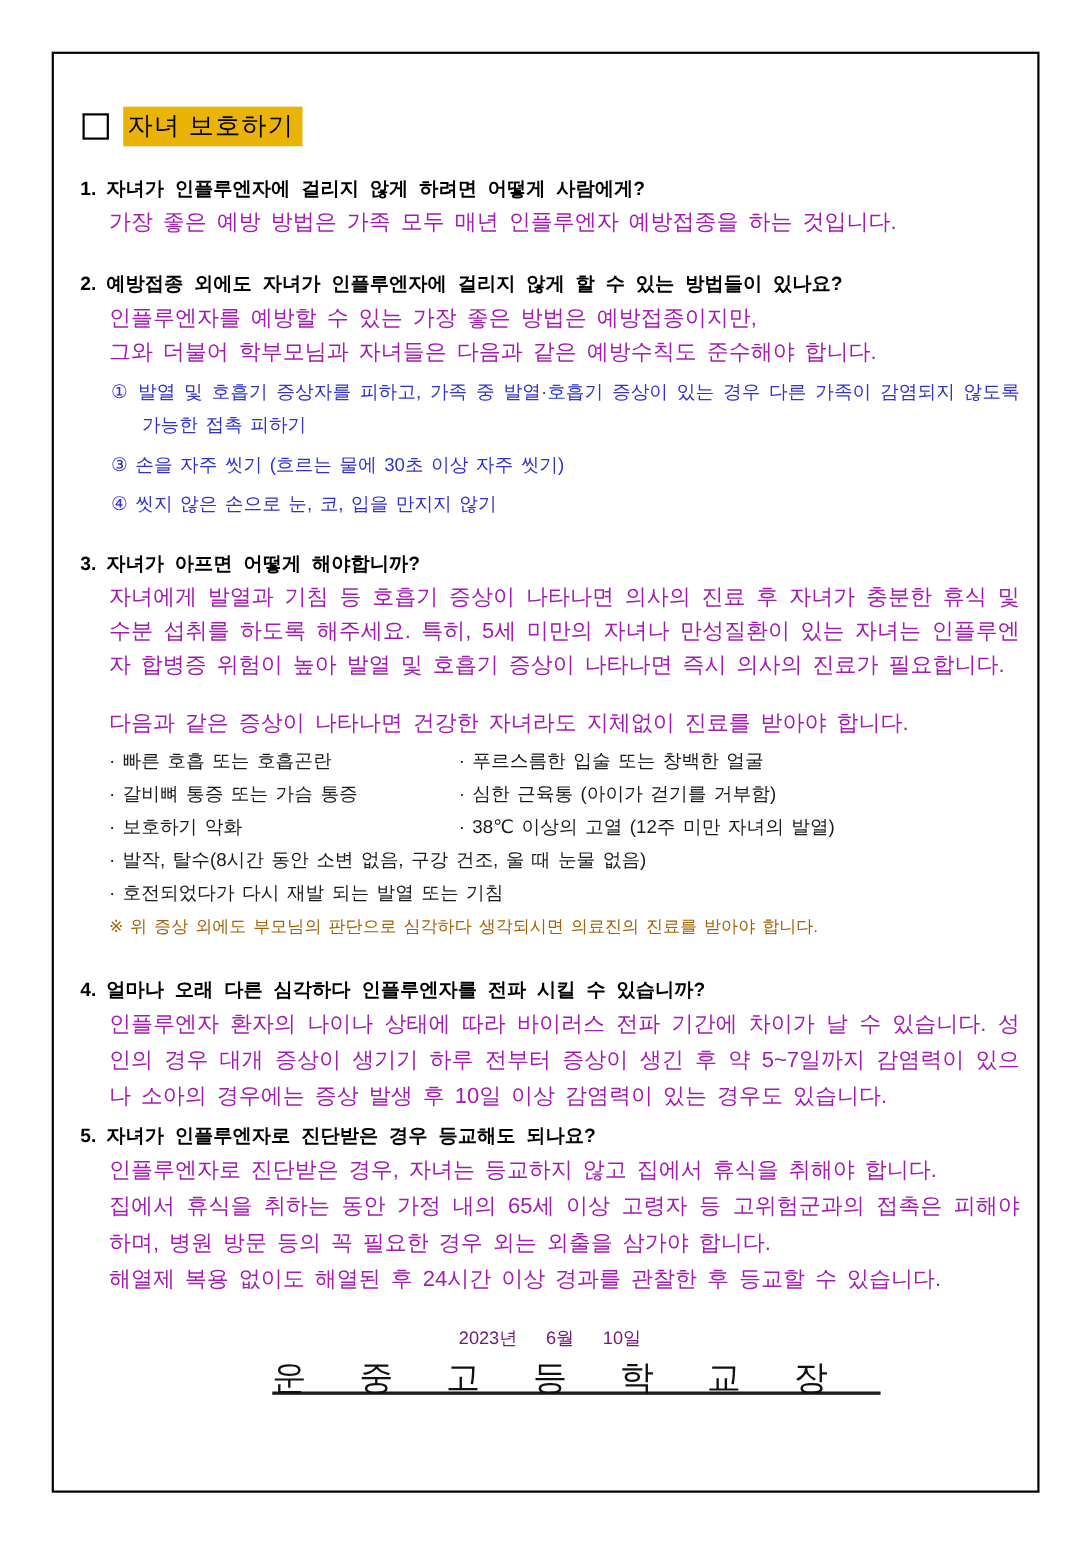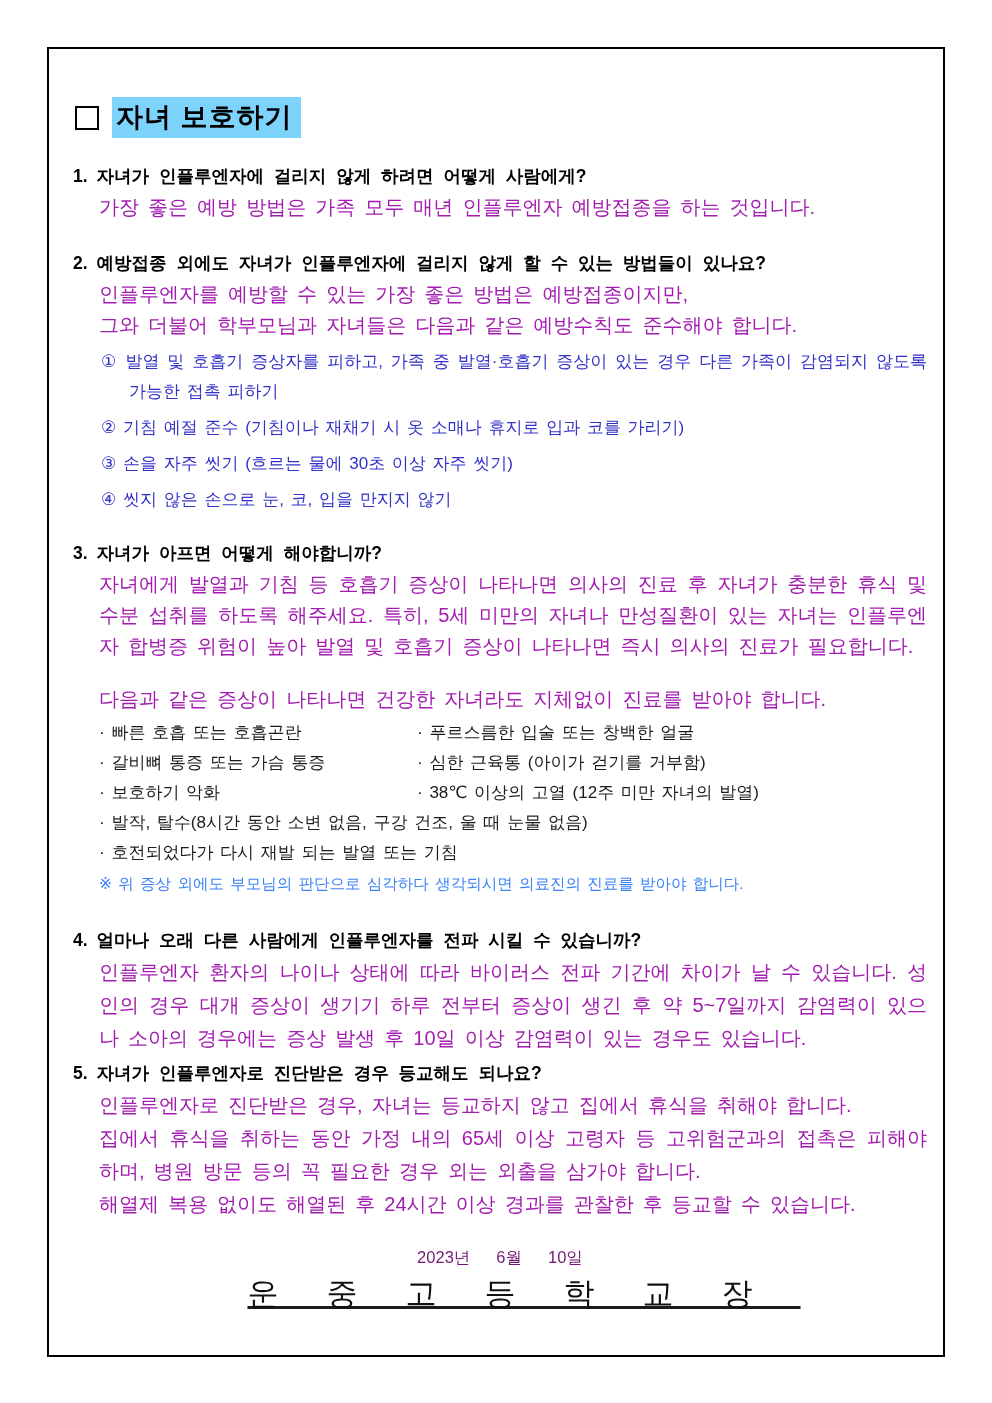--- a/index.html
+++ b/index.html
@@ -16,22 +16,22 @@
     width: 898px; height: 1310px;
     border: 2px solid #000;
     padding: 48px 16px 0 24px;
     overflow: hidden;
     background: #fff;
   }
   
   .title-row { display: flex; align-items: center; gap: 13px; margin-left: 2px; }
   .cbx { width: 24px; height: 24px; border: 2px solid #000; flex: 0 0 auto; }
   .title-text {
-    font-size: 27px; font-weight: bold; letter-spacing: 1px;
-    background: #7dd3fc; padding: 2px 8px 3px 4px; color: #000;
+    font-size: 23px; font-weight: normal; letter-spacing: 1px;
+    background: #eab308; padding: 2px 8px 3px 4px; color: #000;
   }
   
   .sec-h {
     display: flex; gap: 9px; align-items: baseline;
     font-weight: bold; font-size: 17.5px; word-spacing: 5px; color: #000;
   }
   .sec-h .no { flex: 0 0 auto; word-spacing: 0; }
   
   .body-p {
     margin-left: 26px; font-size: 20px; line-height: 31px;
@@ -53,21 +53,21 @@
     margin-top: 6px; text-align: justify;
   }
   
   .sym { margin-left: 26px; margin-top: 3px; font-size: 17px; line-height: 30px; }
   .sym-row { display: flex; }
   .sym-row .l { width: 318px; flex: 0 0 auto; word-spacing: 2px; }
   .sym-row .r { word-spacing: 2px; }
   .sym-full { word-spacing: 2px; }
   .note {
     margin-left: 26px; margin-top: 2px;
-    font-size: 15.5px; line-height: 28px; word-spacing: 2px; color: #3b82f6;
+    font-size: 15.5px; line-height: 28px; word-spacing: 2px; color: #a16207;
   }
   
   .date-row {
     display: flex; justify-content: center; align-items: baseline;
     gap: 26px; font-size: 16.5px; color: #701a75;
   }
   .sig-row { display: flex; justify-content: center; text-decoration: underline; }
   .sig-text {
     font-size: 31px; font-weight: 500; color: #111;
     letter-spacing: 48px; margin-right: -48px; line-height: 42px;
@@ -91,21 +91,20 @@
 
   <div class="sec-h mt28">
     <span class="no">2.</span>
     <span>예방접종 외에도 자녀가 인플루엔자에 걸리지 않게 할 수 있는 방법들이 있나요?</span>
   </div>
   <p class="body-p mt4">인플루엔자를 예방할 수 있는 가장 좋은 방법은 예방접종이지만,</p>
   <p class="body-p">그와 더불어 학부모님과 자녀들은 다음과 같은 예방수칙도 준수해야 합니다.</p>
 
   <div class="rules">
     <p class="rule">① 발열 및 호흡기 증상자를 피하고, 가족 중 발열·호흡기 증상이 있는 경우 다른 가족이 감염되지 않도록 가능한 접촉 피하기</p>
-    <p class="rule">② 기침 예절 준수 (기침이나 재채기 시 옷 소매나 휴지로 입과 코를 가리기)</p>
     <p class="rule">③ 손을 자주 씻기 (흐르는 물에 30초 이상 자주 씻기)</p>
     <p class="rule">④ 씻지 않은 손으로 눈, 코, 입을 만지지 않기</p>
   </div>
 
   <div class="sec-h mt26">
     <span class="no">3.</span>
     <span>자녀가 아프면 어떻게 해야합니까?</span>
   </div>
   <p class="body-p mt4">자녀에게 발열과 기침 등 호흡기 증상이 나타나면 의사의 진료 후 자녀가 충분한 휴식 및 수분 섭취를 하도록 해주세요. 특히, 5세 미만의 자녀나 만성질환이 있는 자녀는 인플루엔자 합병증 위험이 높아 발열 및 호흡기 증상이 나타나면 즉시 의사의 진료가 필요합니다.</p>
 
@@ -125,21 +124,21 @@
       <span class="r">· 38℃ 이상의 고열 (12주 미만 자녀의 발열)</span>
     </div>
     <div class="sym-full">· 발작, 탈수(8시간 동안 소변 없음, 구강 건조, 울 때 눈물 없음)</div>
     <div class="sym-full">· 호전되었다가 다시 재발 되는 발열 또는 기침</div>
   </div>
 
   <p class="note">※ 위 증상 외에도 부모님의 판단으로 심각하다 생각되시면 의료진의 진료를 받아야 합니다.</p>
 
   <div class="sec-h mt30">
     <span class="no">4.</span>
-    <span>얼마나 오래 다른 사람에게 인플루엔자를 전파 시킬 수 있습니까?</span>
+    <span>얼마나 오래 다른 심각하다 인플루엔자를 전파 시킬 수 있습니까?</span>
   </div>
   <p class="body-p lh33 mt4">인플루엔자 환자의 나이나 상태에 따라 바이러스 전파 기간에 차이가 날 수 있습니다. 성인의 경우 대개 증상이 생기기 하루 전부터 증상이 생긴 후 약 5~7일까지 감염력이 있으나 소아의 경우에는 증상 발생 후 10일 이상 감염력이 있는 경우도 있습니다.</p>
 
   <div class="sec-h mt6">
     <span class="no">5.</span>
     <span>자녀가 인플루엔자로 진단받은 경우 등교해도 되나요?</span>
   </div>
   <p class="body-p lh33 mt4">인플루엔자로 진단받은 경우, 자녀는 등교하지 않고 집에서 휴식을 취해야 합니다.</p>
   <p class="body-p lh33">집에서 휴식을 취하는 동안 가정 내의 65세 이상 고령자 등 고위험군과의 접촉은 피해야 하며, 병원 방문 등의 꼭 필요한 경우 외는 외출을 삼가야 합니다.</p>
   <p class="body-p lh33">해열제 복용 없이도 해열된 후 24시간 이상 경과를 관찰한 후 등교할 수 있습니다.</p>

